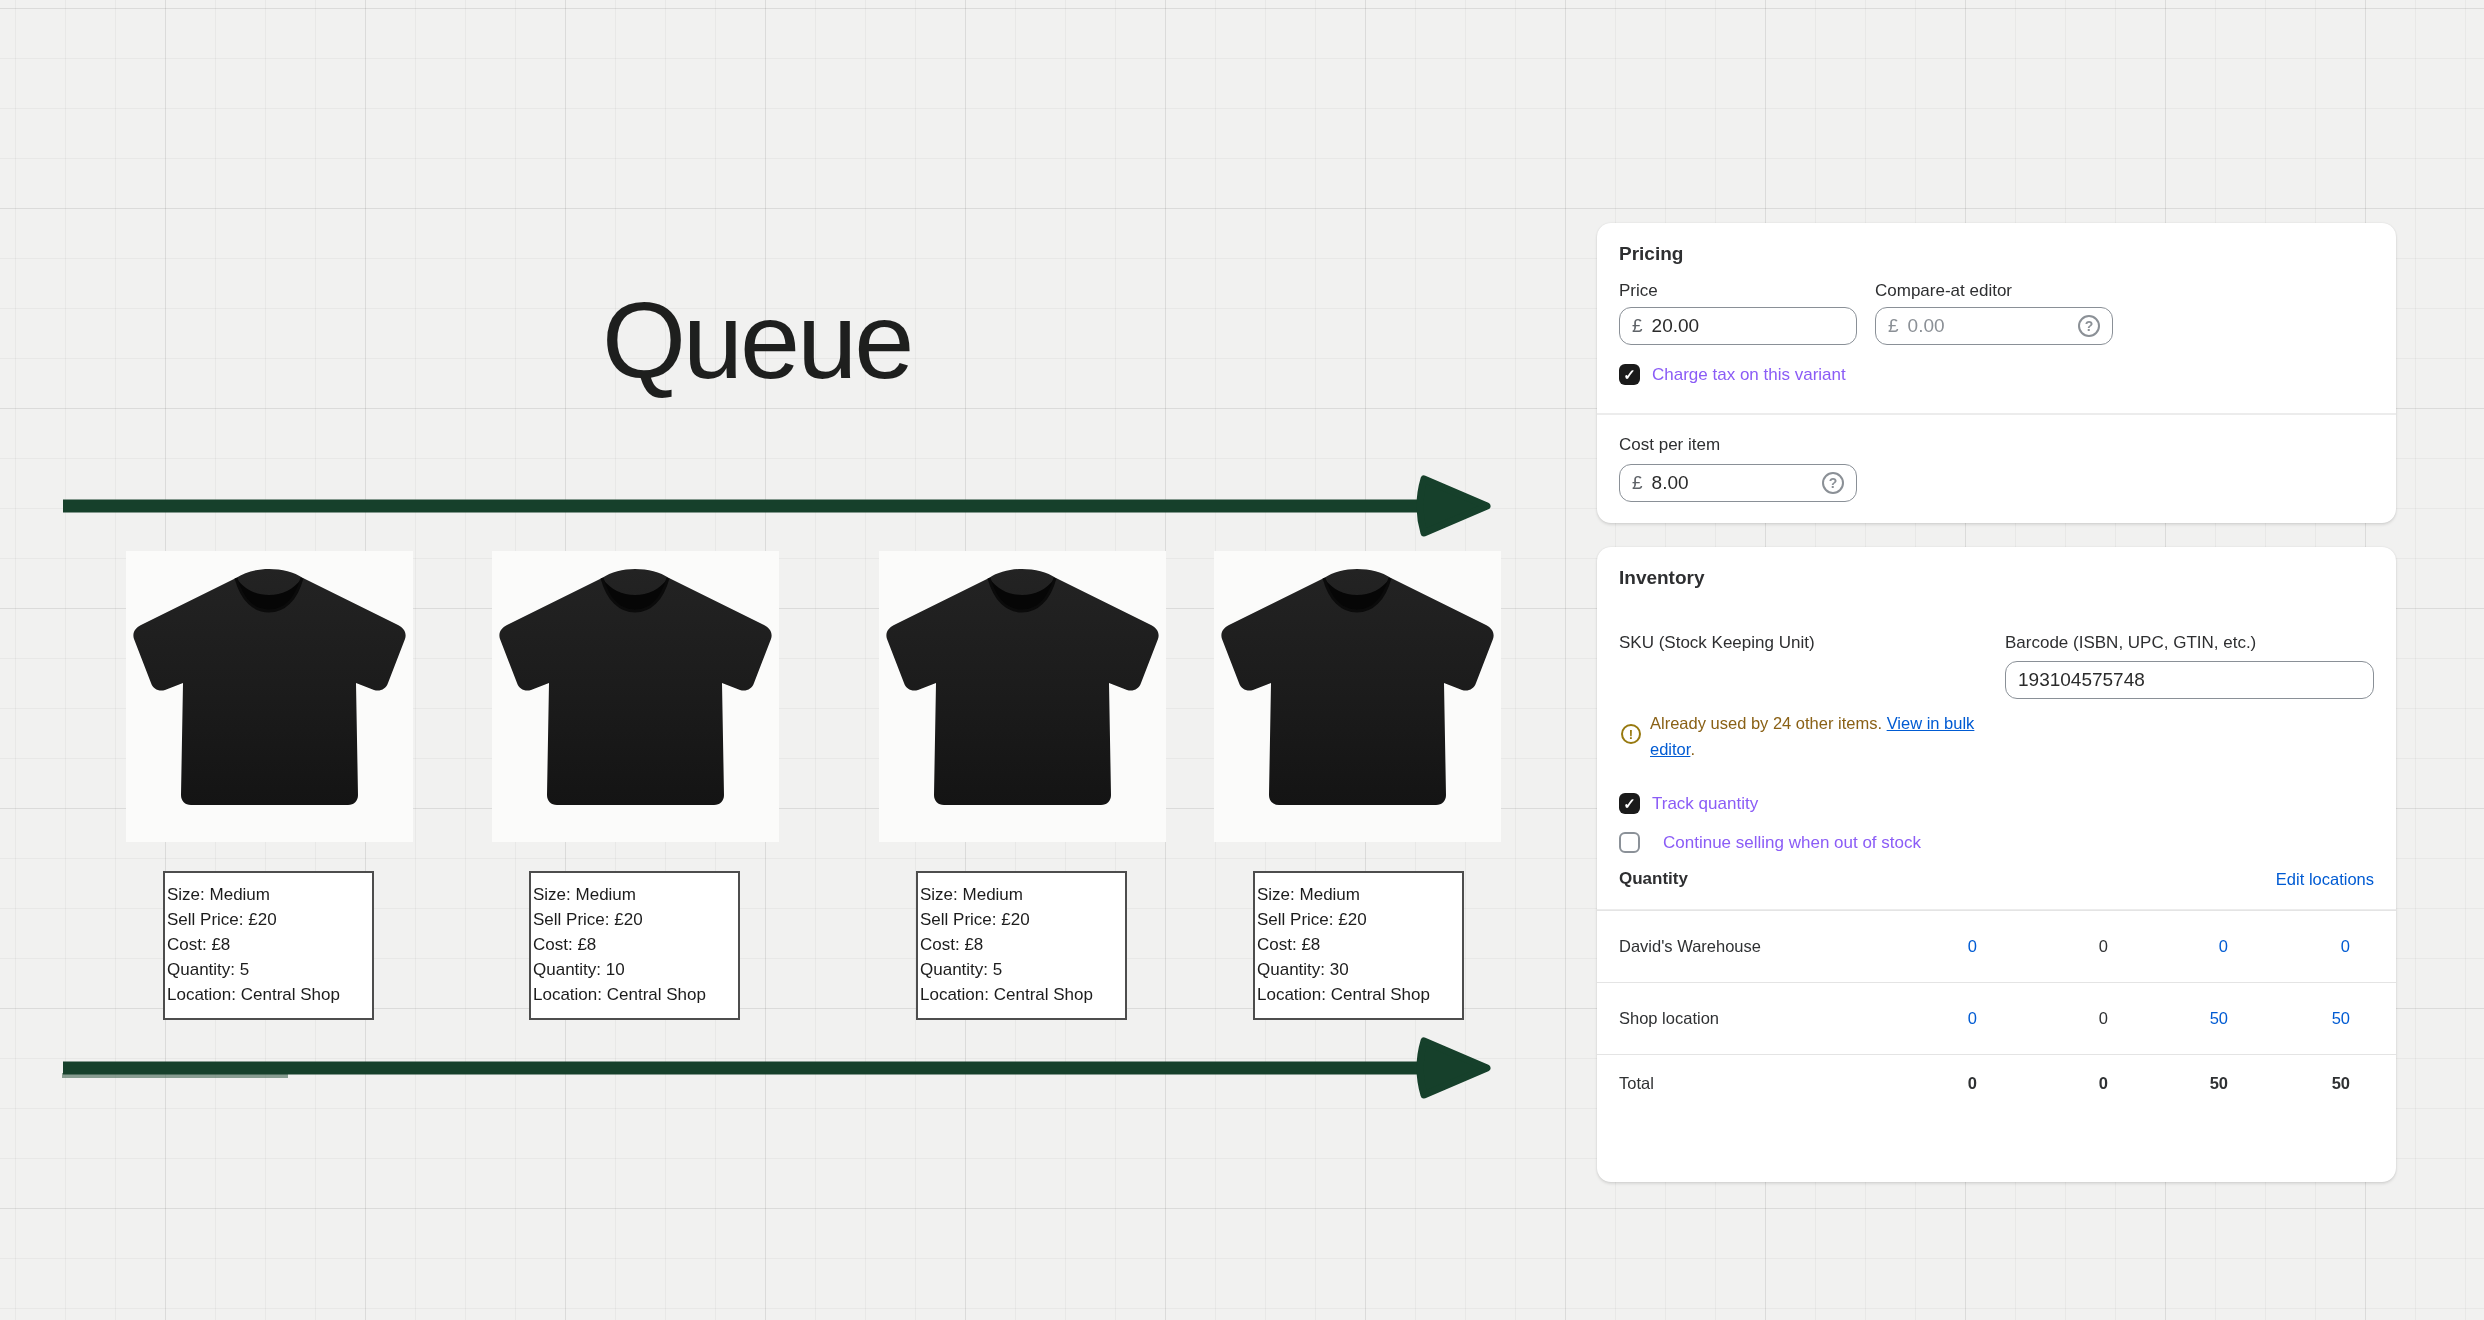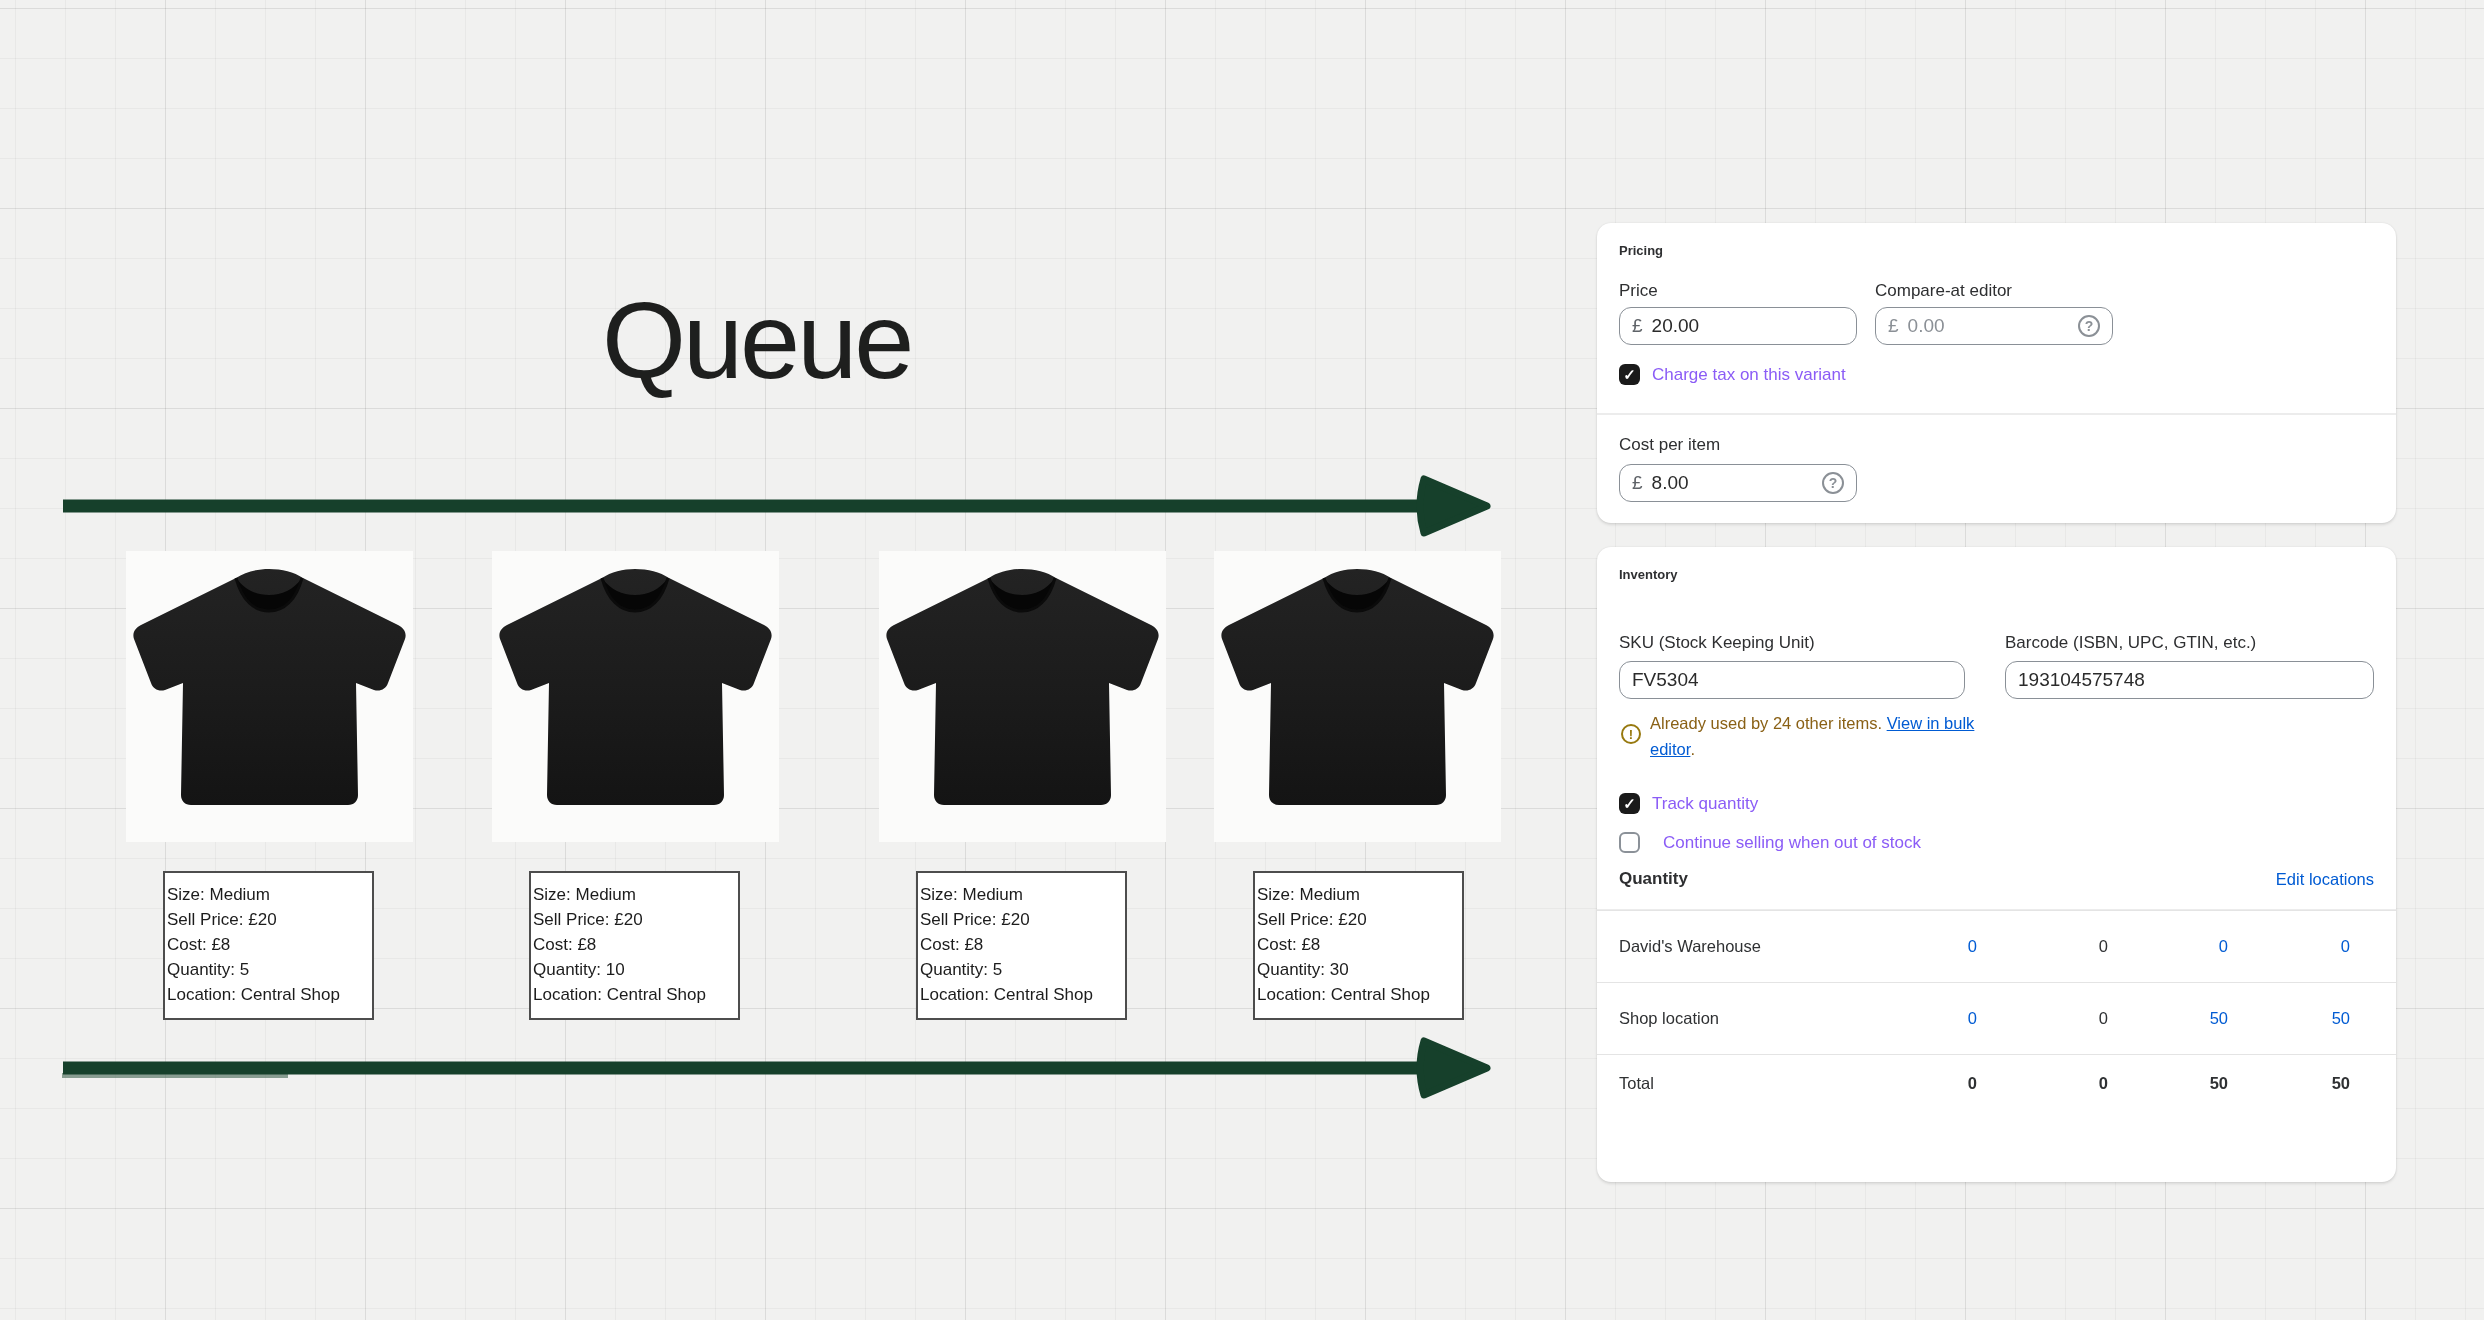--- a/index.html
+++ b/index.html
@@ -48,21 +48,21 @@
   .info-box div{height:25px;}
   
   .card{
     position:absolute;left:1597px;width:799px;background:#ffffff;border-radius:14px;
     box-shadow:0 2px 3px rgba(0,0,0,0.10), 0 0 2px rgba(0,0,0,0.10);
     color:#303030;box-sizing:border-box;
   }
   .card-pricing{top:223px;height:300px;}
   .card-inventory{top:547px;height:635px;}
   .card .abs{position:absolute;}
-  .card-title{font-size:13px;font-weight:700;color:#2e2f31;}
+  .card-title{font-size:19px;font-weight:700;color:#2e2f31;}
   .field-label{font-size:17px;color:#2e2f31;}
   .divider{position:absolute;left:0;right:0;height:0;border-top:2px solid #ececec;}
   
   .tfield{
     position:absolute;height:38px;border:1.7px solid #8a9097;border-radius:12px;
     background:#fff;display:flex;align-items:center;padding:0 12px;box-sizing:border-box;gap:9px;
   }
   .tfield .prefix{font-size:19px;color:#5f6368;flex:none;}
   .tfield input{
     border:none;outline:none;padding:0;margin:0;background:transparent;
@@ -234,23 +234,20 @@
       <span class="qicon">?</span>
     </div>
   </section>
 
   <section class="card card-inventory">
     <div class="abs card-title" style="left:22px;top:20px;">Inventory</div>
 
     <div class="abs field-label" style="left:22px;top:86px;">SKU (Stock Keeping Unit)</div>
     <div class="abs field-label" style="left:408px;top:86px;">Barcode (ISBN, UPC, GTIN, etc.)</div>
 
-    <div class="tfield" style="left:22px;top:114px;width:346px;">
-      <input type="text" value="FV5304" style="">
-    </div>
     <div class="tfield" style="left:408px;top:114px;width:369px;">
       <input type="text" value="193104575748" style="">
     </div>
 
     <div class="warn" style="left:24px;top:163px;">
       <span class="warn-icon">!</span>
       <span class="warn-text"><span>Already used by 24 other items. </span><a>View in bulk editor</a><span>.</span></span>
     </div>
 
     <div class="cbrow" style="left:22px;top:246px;">

